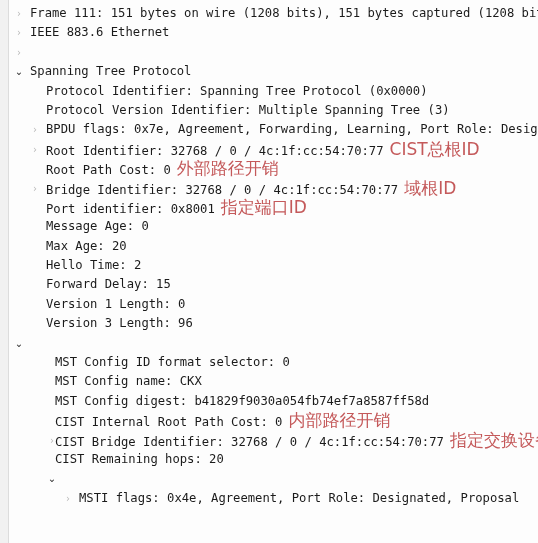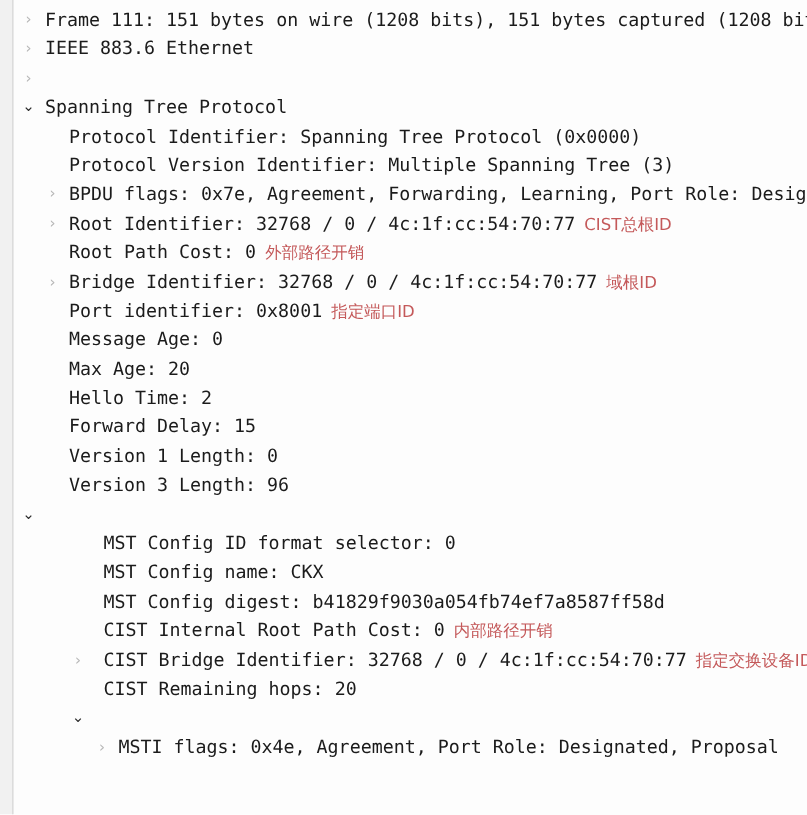--- a/index.html
+++ b/index.html
@@ -68,31 +68,31 @@
 
   .label {
     position: absolute;
     top: 0;
     white-space: pre;
   }
 
   .annot {
     color: #c4595a;
     font-family: "DejaVu Sans", sans-serif;
-    font-size: 11px;
+    font-size: 17px;
     padding-left: 6px;
   }
 
   
   .lvl0 .twisty { left: 4px; }
   .lvl0 .label  { left: 21px; }
   .lvl1 .twisty { left: 20px; }
   .lvl1 .label  { left: 37px; }
   .lvl2 .twisty { left: 37px; }
-  .lvl2 .label  { left: 60px; }
+  .lvl2 .label  { left: 46px; }
   .lvl3 .twisty { left: 53px; }
   .lvl3 .label  { left: 70px; }
 </style>
 </head>
 <body>
 
 <div id="packet-detail-pane">
   <div class="pane-gutter"></div>
   <div class="tree" id="tree-root">
       <div class="row lvl0">

